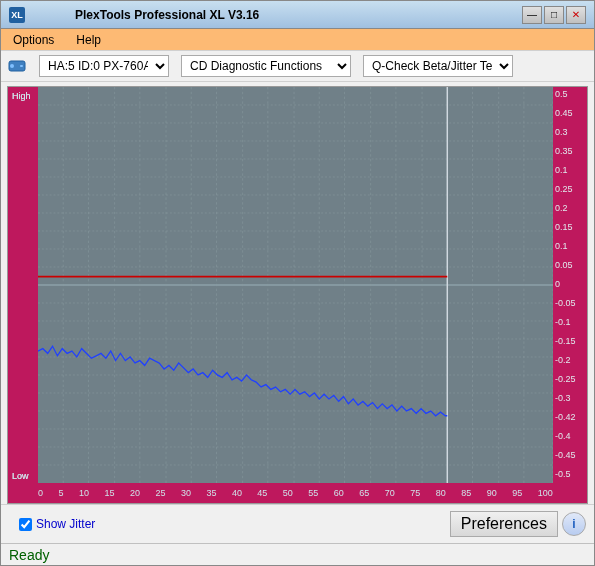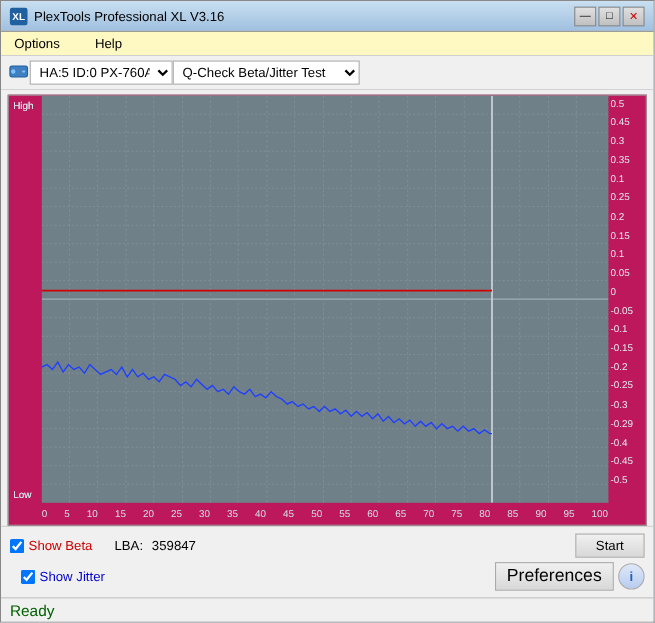--- a/index.html
+++ b/index.html
@@ -41,57 +41,58 @@
       display: flex;
       align-items: center;
       justify-content: center;
       color: white;
       font-size: 9px;
       font-weight: bold;
     }
     .title-text {
       font-size: 12px;
       color: #000;
-      font-weight: normal;
+      font-weight: bold;
+      margin-left: 44px;
     }
     .title-controls {
       display: flex;
       gap: 2px;
     }
     .title-btn {
       width: 20px;
       height: 18px;
       background: linear-gradient(to bottom, #e0e0e0, #c0c0c0);
       border: 1px solid #888;
       display: flex;
       align-items: center;
       justify-content: center;
       cursor: pointer;
       font-size: 10px;
     }
     .title-btn.close { color: #c00; }
     .menu-bar {
-      background: #fef9c3;
+      background: #fdba74;
       height: 22px;
       display: flex;
       align-items: center;
       padding: 0 4px;
       border-bottom: 1px solid #d0d0d0;
-      gap: 16px;
+      gap: 6px;
     }
     .menu-item {
       padding: 2px 8px;
       cursor: pointer;
       font-size: 12px;
     }
     .toolbar {
       display: flex;
-      align-items: flex-start;
+      align-items: center;
       padding: 4px 6px;
-      gap: 0;
+      gap: 12px;
       border-bottom: 1px solid #d0d0d0;
       background: #f0f0f0;
     }
     .toolbar select {
       height: 22px;
       border: 1px solid #aaa;
       background: white;
       font-size: 12px;
       padding: 0 4px;
     }
@@ -123,21 +124,21 @@
       position: absolute;
       left: 4px;
       bottom: 22px;
       font-size: 9px;
       color: #d0e0e8;
     }
     .y-axis-right {
       position: absolute;
       right: 0;
       top: 0;
-      bottom: 34px;
+      bottom: 22px;
       width: 34px;
       display: flex;
       flex-direction: column;
       justify-content: space-between;
       padding: 2px 2px;
       font-size: 9px;
       color: #e0e8ec;
       text-align: left;
     }
     .x-axis {
@@ -262,20 +263,23 @@
   </div>
 
   <div class="toolbar">
     <svg width="20" height="20" viewBox="0 0 20 20">
       <rect x="2" y="5" width="16" height="10" rx="2" fill="#4080c0" stroke="#2060a0" stroke-width="1"></rect>
       <rect x="13" y="9" width="3" height="2" rx="1" fill="#80c0ff"></rect>
       <circle cx="5" cy="10" r="2" fill="#80c0ff"></circle>
     </svg>
     <select>
       <option>HA:5 ID:0  PX-760A</option>
+    </select>
+    <select>
+      <option>CD Diagnostic Functions</option>
     </select>
     <select>
       <option>Q-Check Beta/Jitter Test</option>
     </select>
   </div>
 
   <div class="chart-area">
     <div class="chart-container">
 
       <span class="y-label-high">High</span>
@@ -361,21 +365,21 @@
         <span>0.15</span>
         <span>0.1</span>
         <span>0.05</span>
         <span>0</span>
         <span>-0.05</span>
         <span>-0.1</span>
         <span>-0.15</span>
         <span>-0.2</span>
         <span>-0.25</span>
         <span>-0.3</span>
-        <span>-0.29</span>
+        <span>-0.42</span>
         <span>-0.4</span>
         <span>-0.45</span>
         <span>-0.5</span>
       </div>
 
       <div class="x-axis">
         <span>0</span>
         <span>5</span>
         <span>10</span>
         <span>15</span>
@@ -397,31 +401,20 @@
         <span>95</span>
         <span>100</span>
       </div>
 
       <div style="position:absolute;left:4px;top:4px;font-size:9px;color:#d0e0e8;">High</div>
       <div style="position:absolute;left:4px;bottom:22px;font-size:9px;color:#d0e0e8;">Low</div>
     </div>
   </div>
 
   <div class="bottom-panel">
-    <div class="bottom-row1">
-      <label class="checkbox-label beta">
-        <input type="checkbox" checked="" style="">
-        <span>Show Beta</span>
-      </label>
-      <div class="lba-section">
-        <span class="lba-label">LBA:</span>
-        <span class="lba-value">359847</span>
-      </div>
-      <button class="btn-start" style="margin-left:auto;">Start</button>
-    </div>
     <div class="bottom-row2">
       <label class="checkbox-label jitter">
         <input type="checkbox" checked="" style="">
         <span>Show Jitter</span>
       </label>
       <div class="buttons-right">
         <button class="btn-preferences">Preferences</button>
         <div class="btn-info">i</div>
       </div>
     </div>

